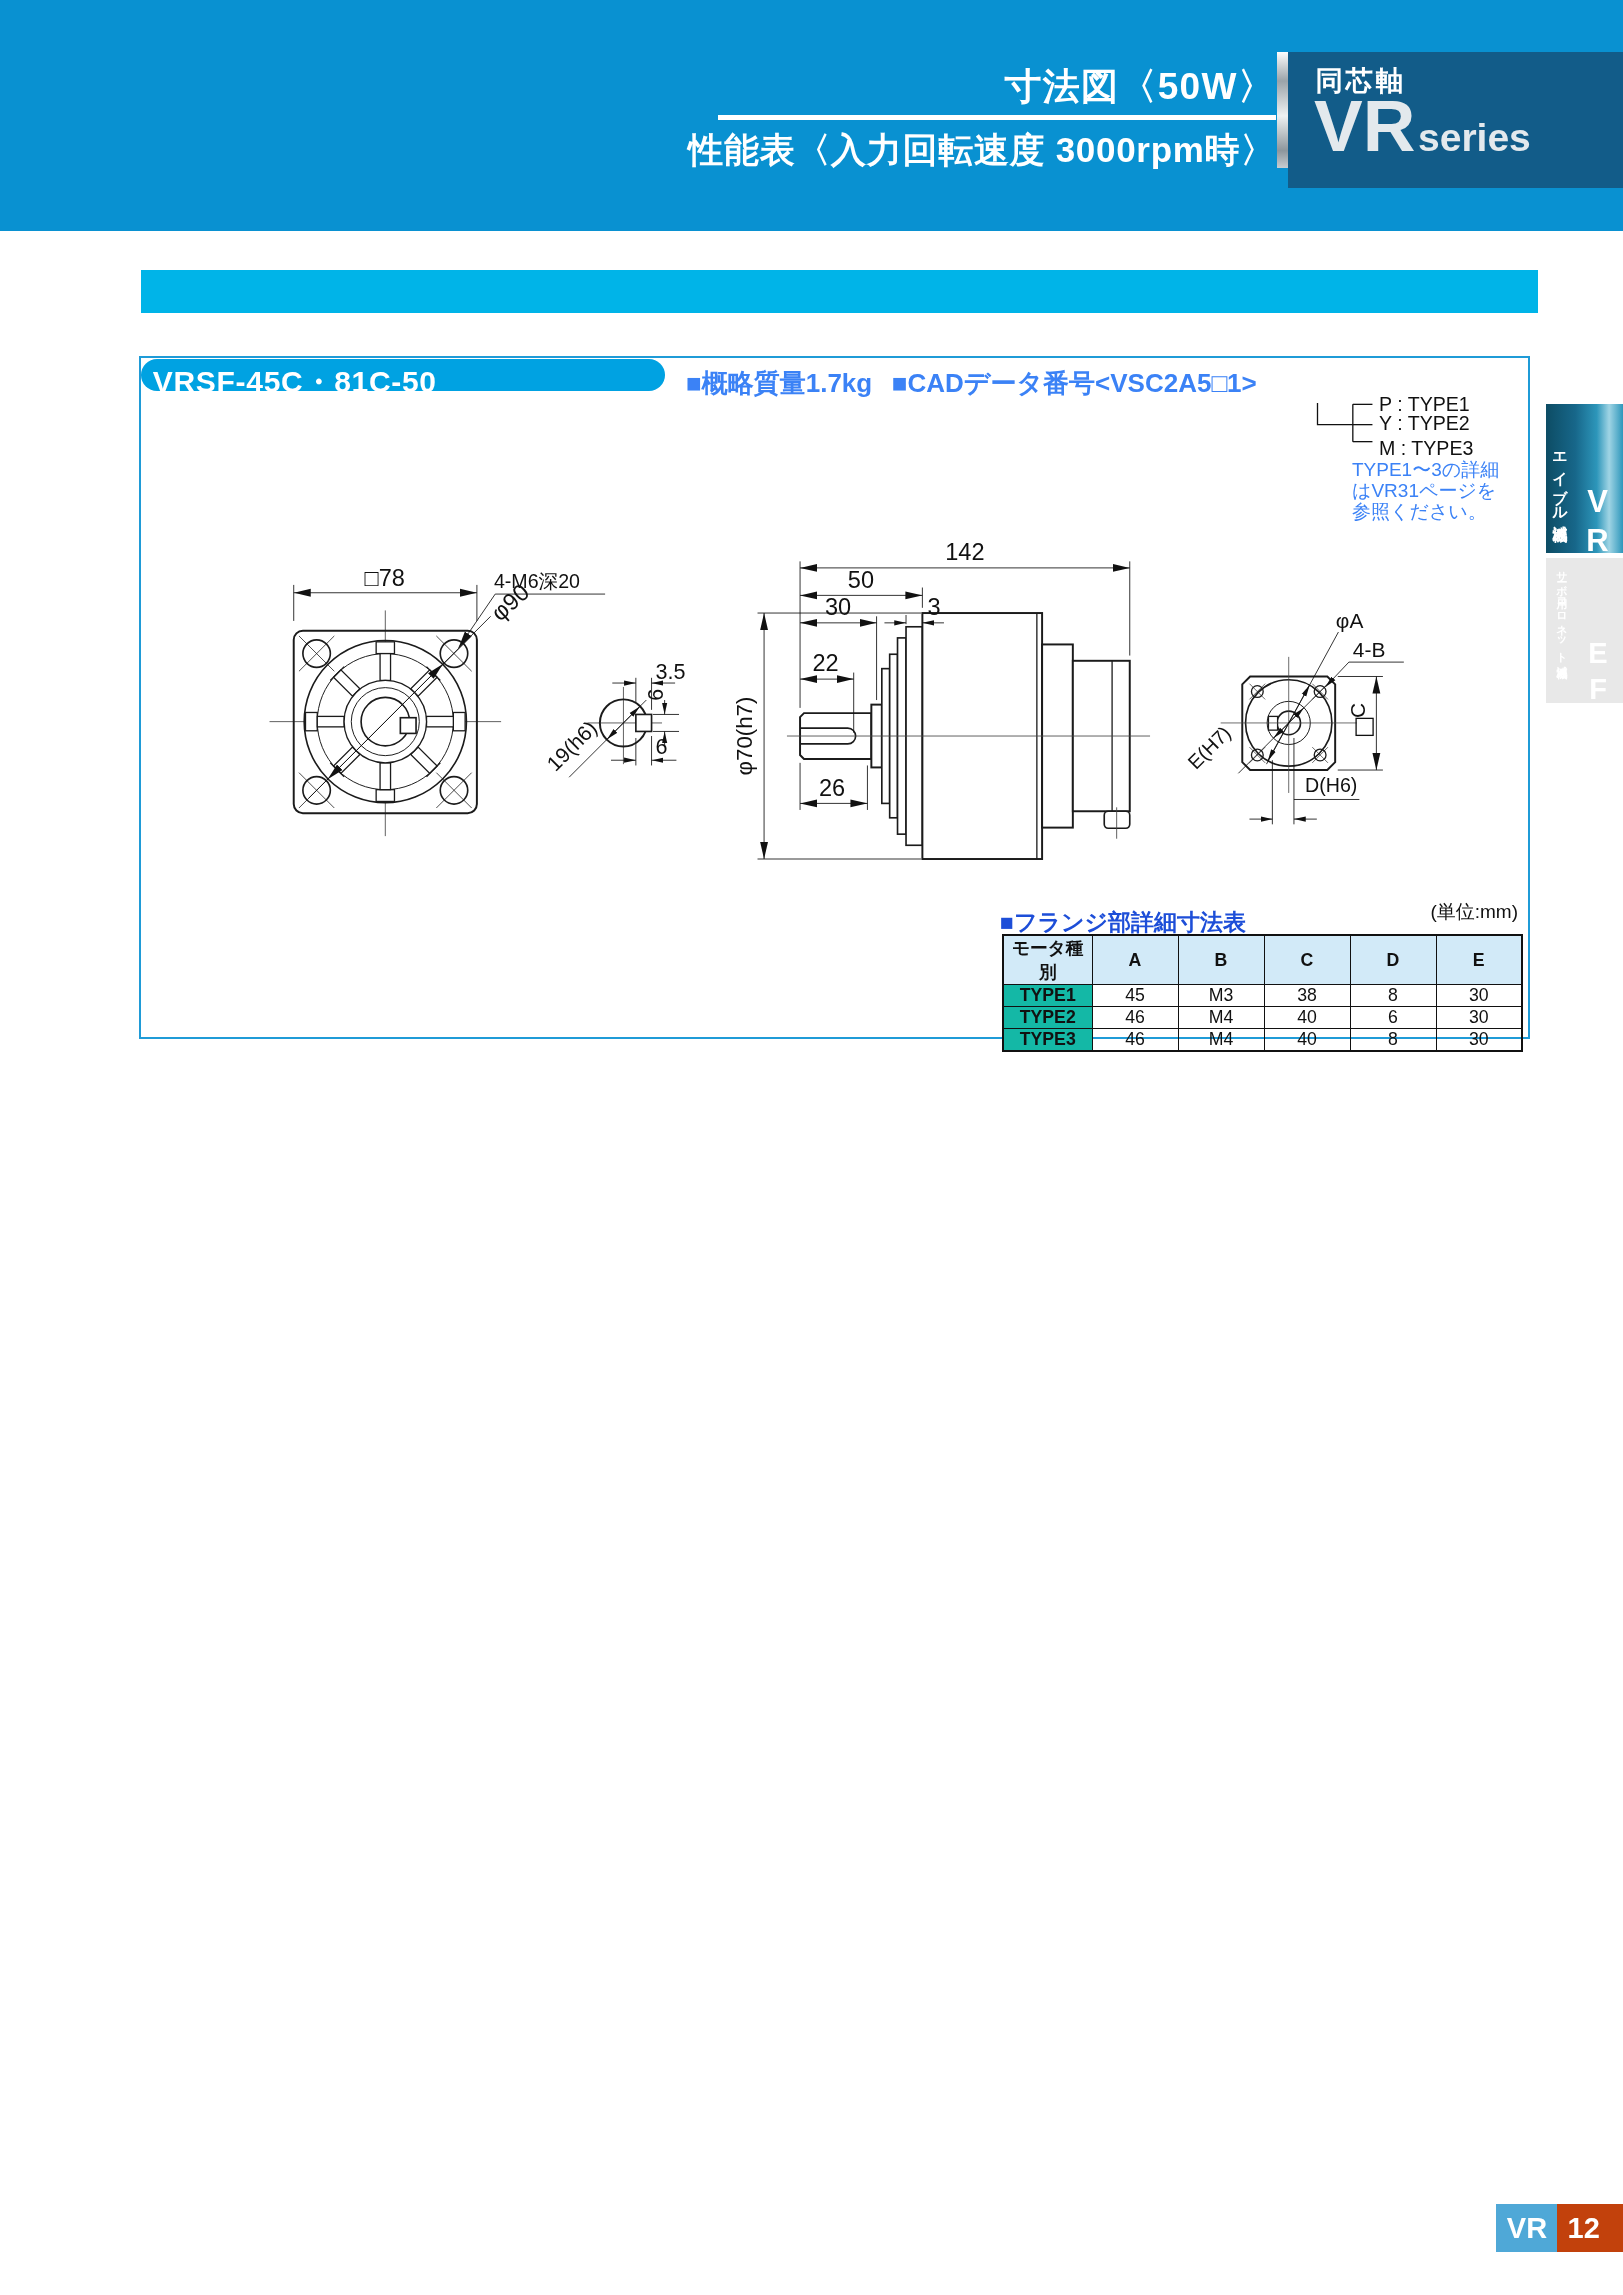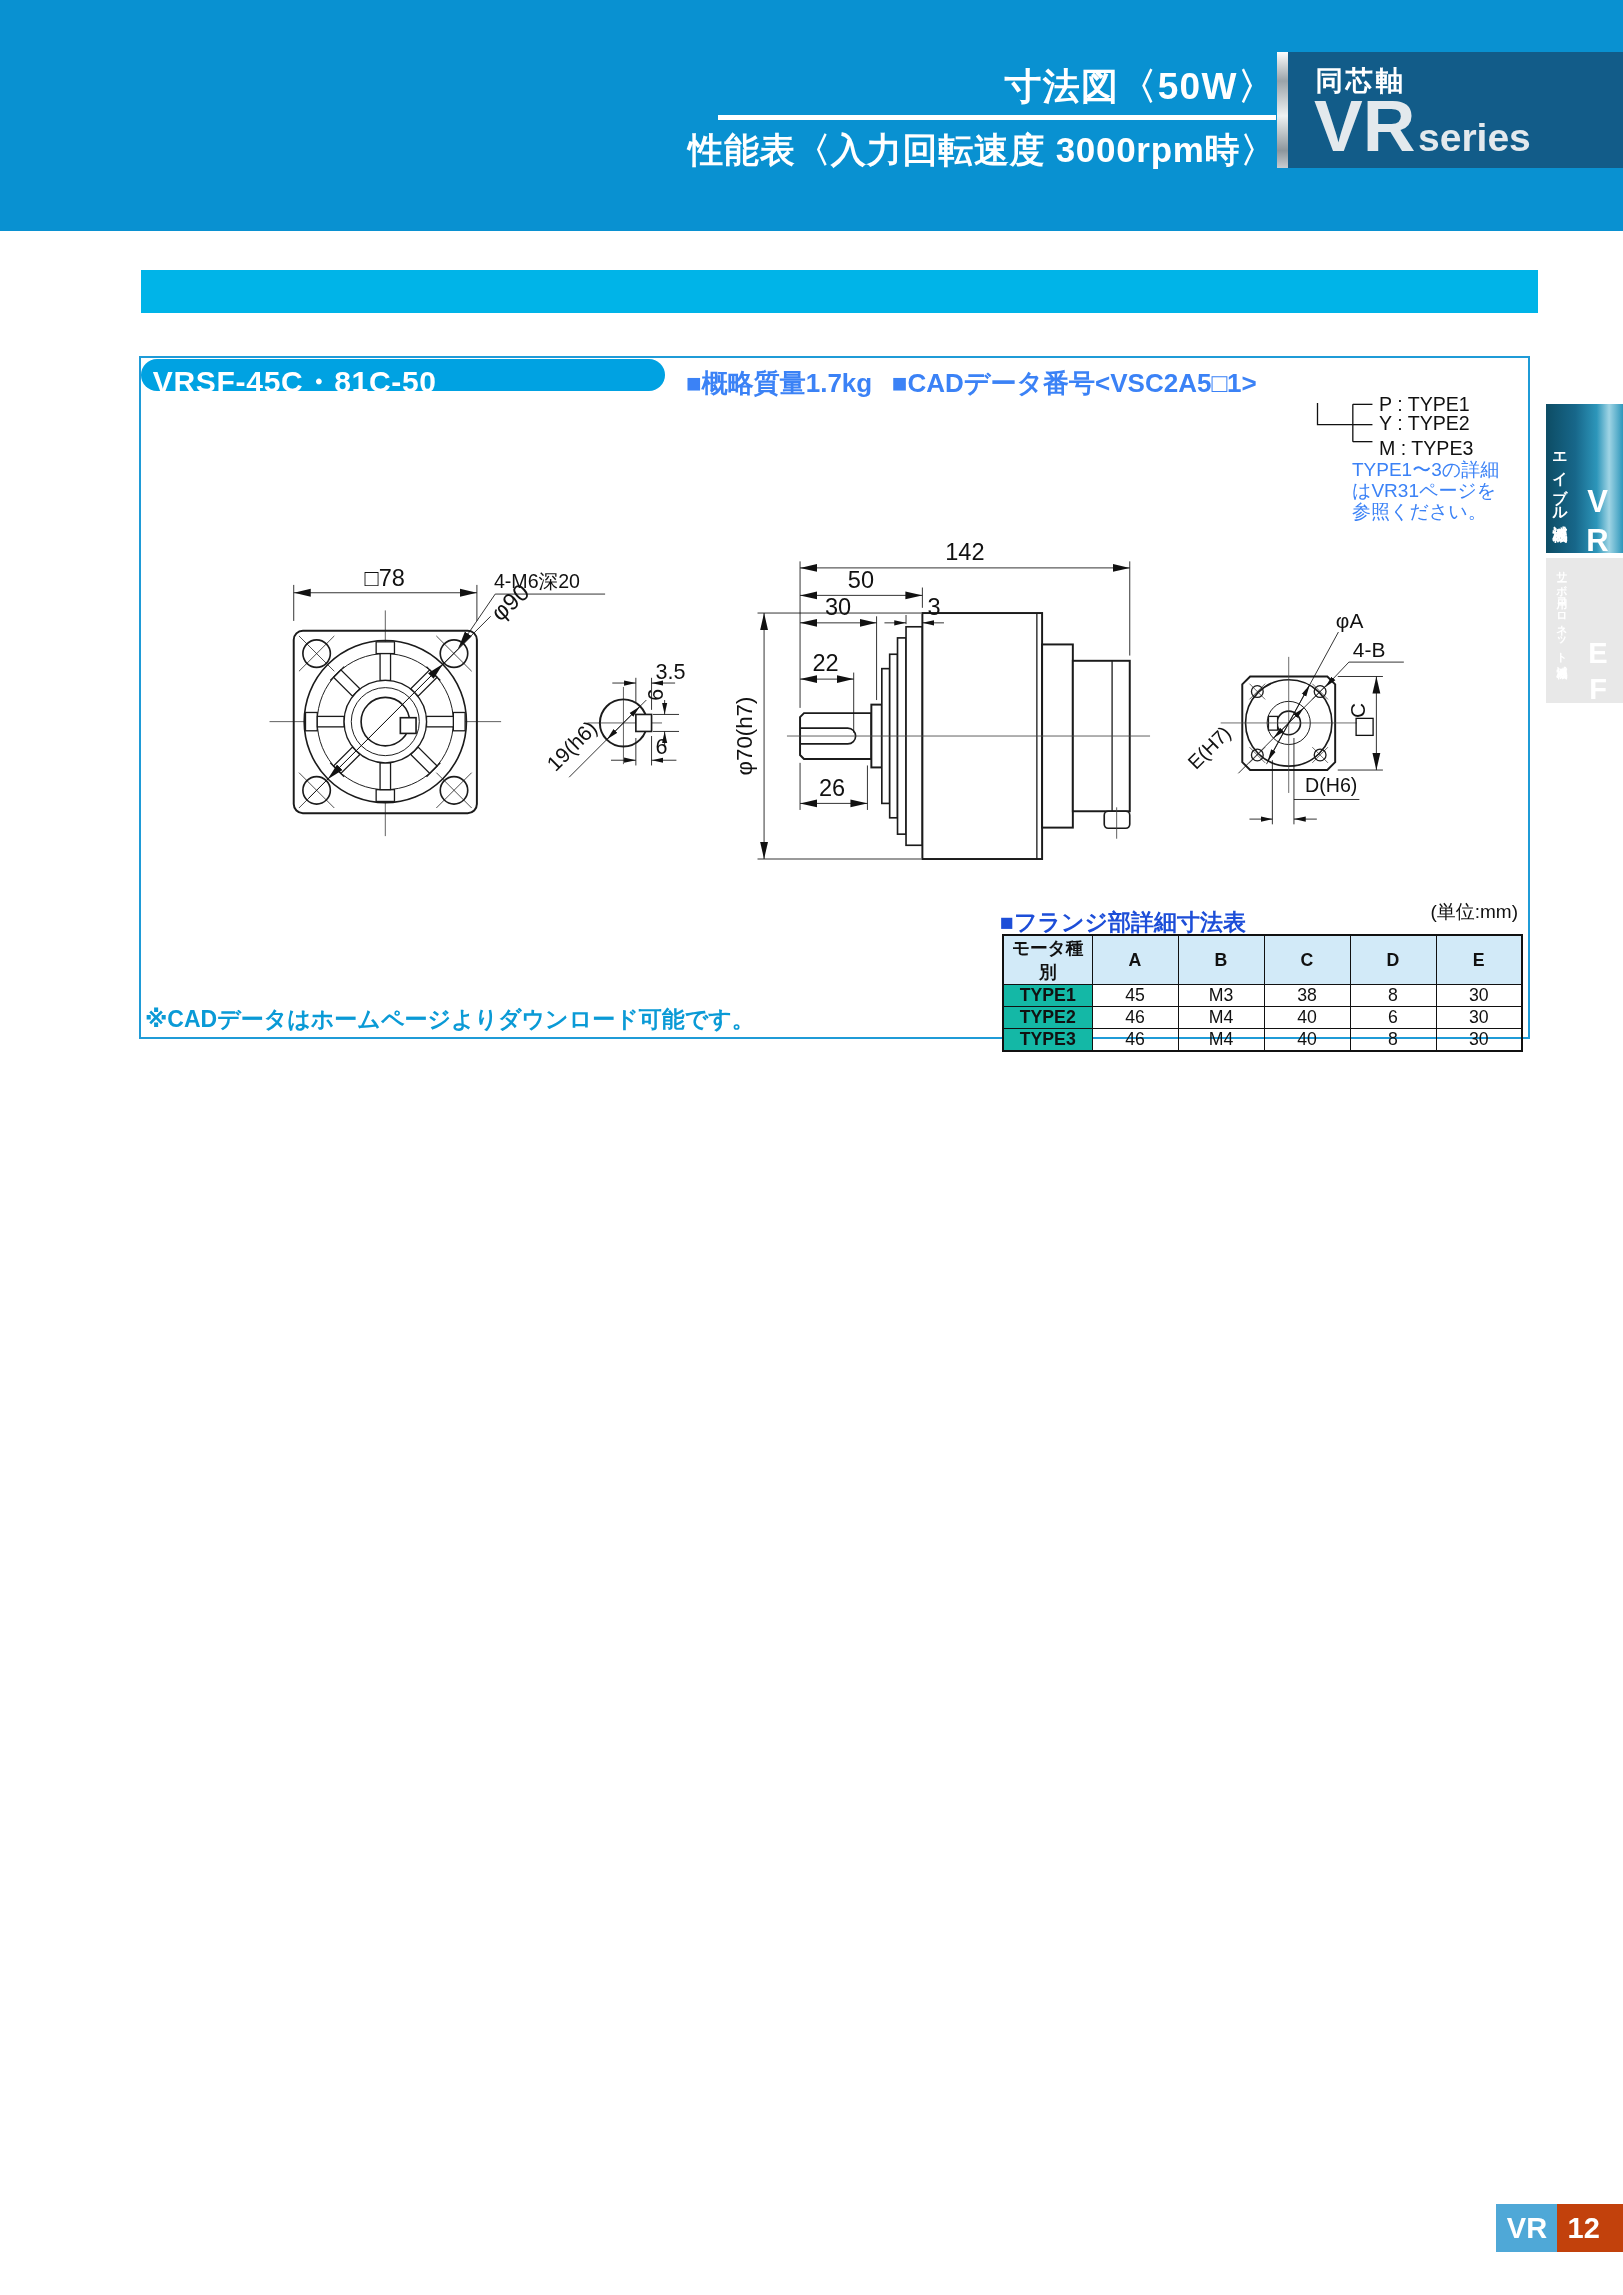--- a/index.html
+++ b/index.html
@@ -6,21 +6,21 @@
   #page{position:relative;width:1623px;height:2295px;background:#ffffff;overflow:hidden;
         font-family:"Liberation Sans","DejaVu Sans",sans-serif;color:#111;}
   .abs{position:absolute;}
   
   .band{left:0;top:0;width:1623px;height:231px;background:#0991d1;z-index:1;}
   .title1{right:347px;top:62px;font-size:37px;font-weight:700;color:#fff;letter-spacing:1.3px;z-index:3;white-space:nowrap;}
   .title-rule{left:718px;top:115px;width:558px;height:4.6px;background:#fff;z-index:3;}
   .title2{right:347px;top:127px;font-size:35px;font-weight:700;color:#fff;letter-spacing:0.7px;z-index:3;white-space:nowrap;}
   .silver-strip{left:1277px;top:52px;width:11px;height:116px;z-index:3;
       background:linear-gradient(180deg,#fdfdfd 0%,#9aa3a9 25%,#eef1f2 55%,#8d969c 85%,#c8cdd1 100%);}
-  .series-box{left:1288px;top:52px;width:336px;height:116px;background:#125c89;z-index:3;}
+  .series-box{left:1288px;top:52px;width:336px;height:136px;background:#125c89;z-index:3;}
   .series-cat{position:absolute;left:27.5px;top:10.5px;font-size:27.5px;font-weight:700;color:#fff;letter-spacing:2.6px;}
   .series-row{position:absolute;left:26px;top:37px;display:flex;align-items:baseline;}
   .series-code{font-size:73px;font-weight:700;color:#e3e9ed;line-height:1;letter-spacing:0;}
   .series-suffix{font-size:39px;font-weight:700;color:#e3e9ed;margin-left:2.6px;}
   
   .cyan-bar{left:141px;top:270px;width:1397px;height:43px;background:#00b4e8;z-index:1;}
   
   .content-box{left:139px;top:356px;width:1391px;height:683px;border:2.6px solid #1f9bd7;
                box-sizing:border-box;background:#fff;z-index:2;}
   .model-block{left:141px;top:359px;width:524px;height:32px;background:#00a2e2;z-index:4;border-radius:21px;}
@@ -88,21 +88,20 @@
     <span>■CADデータ番号&lt;VSC2A5□1&gt;</span>
   </div>
   <div class="abs type-option" style="top:393px;">P : TYPE1</div>
   <div class="abs type-option" style="top:412px;">Y : TYPE2</div>
   <div class="abs type-option" style="top:405px;margin-top:32px;">M : TYPE3</div>
   <div class="abs type-note">
     <div>TYPE1〜3の詳細</div>
     <div>はVR31ページを</div>
     <div>参照ください。</div>
   </div>
-  <div class="abs footnote">※CADデータはホームページよりダウンロード可能です。</div>
 
   <div class="abs tbl-title">■フランジ部詳細寸法表</div>
   <div class="abs tbl-unit">(単位:mm)</div>
   <table class="flange">
     <colgroup>
         <col style="width:89px">
         <col style="width:86px">
         <col style="width:86px">
         <col style="width:86px">
         <col style="width:86px">

